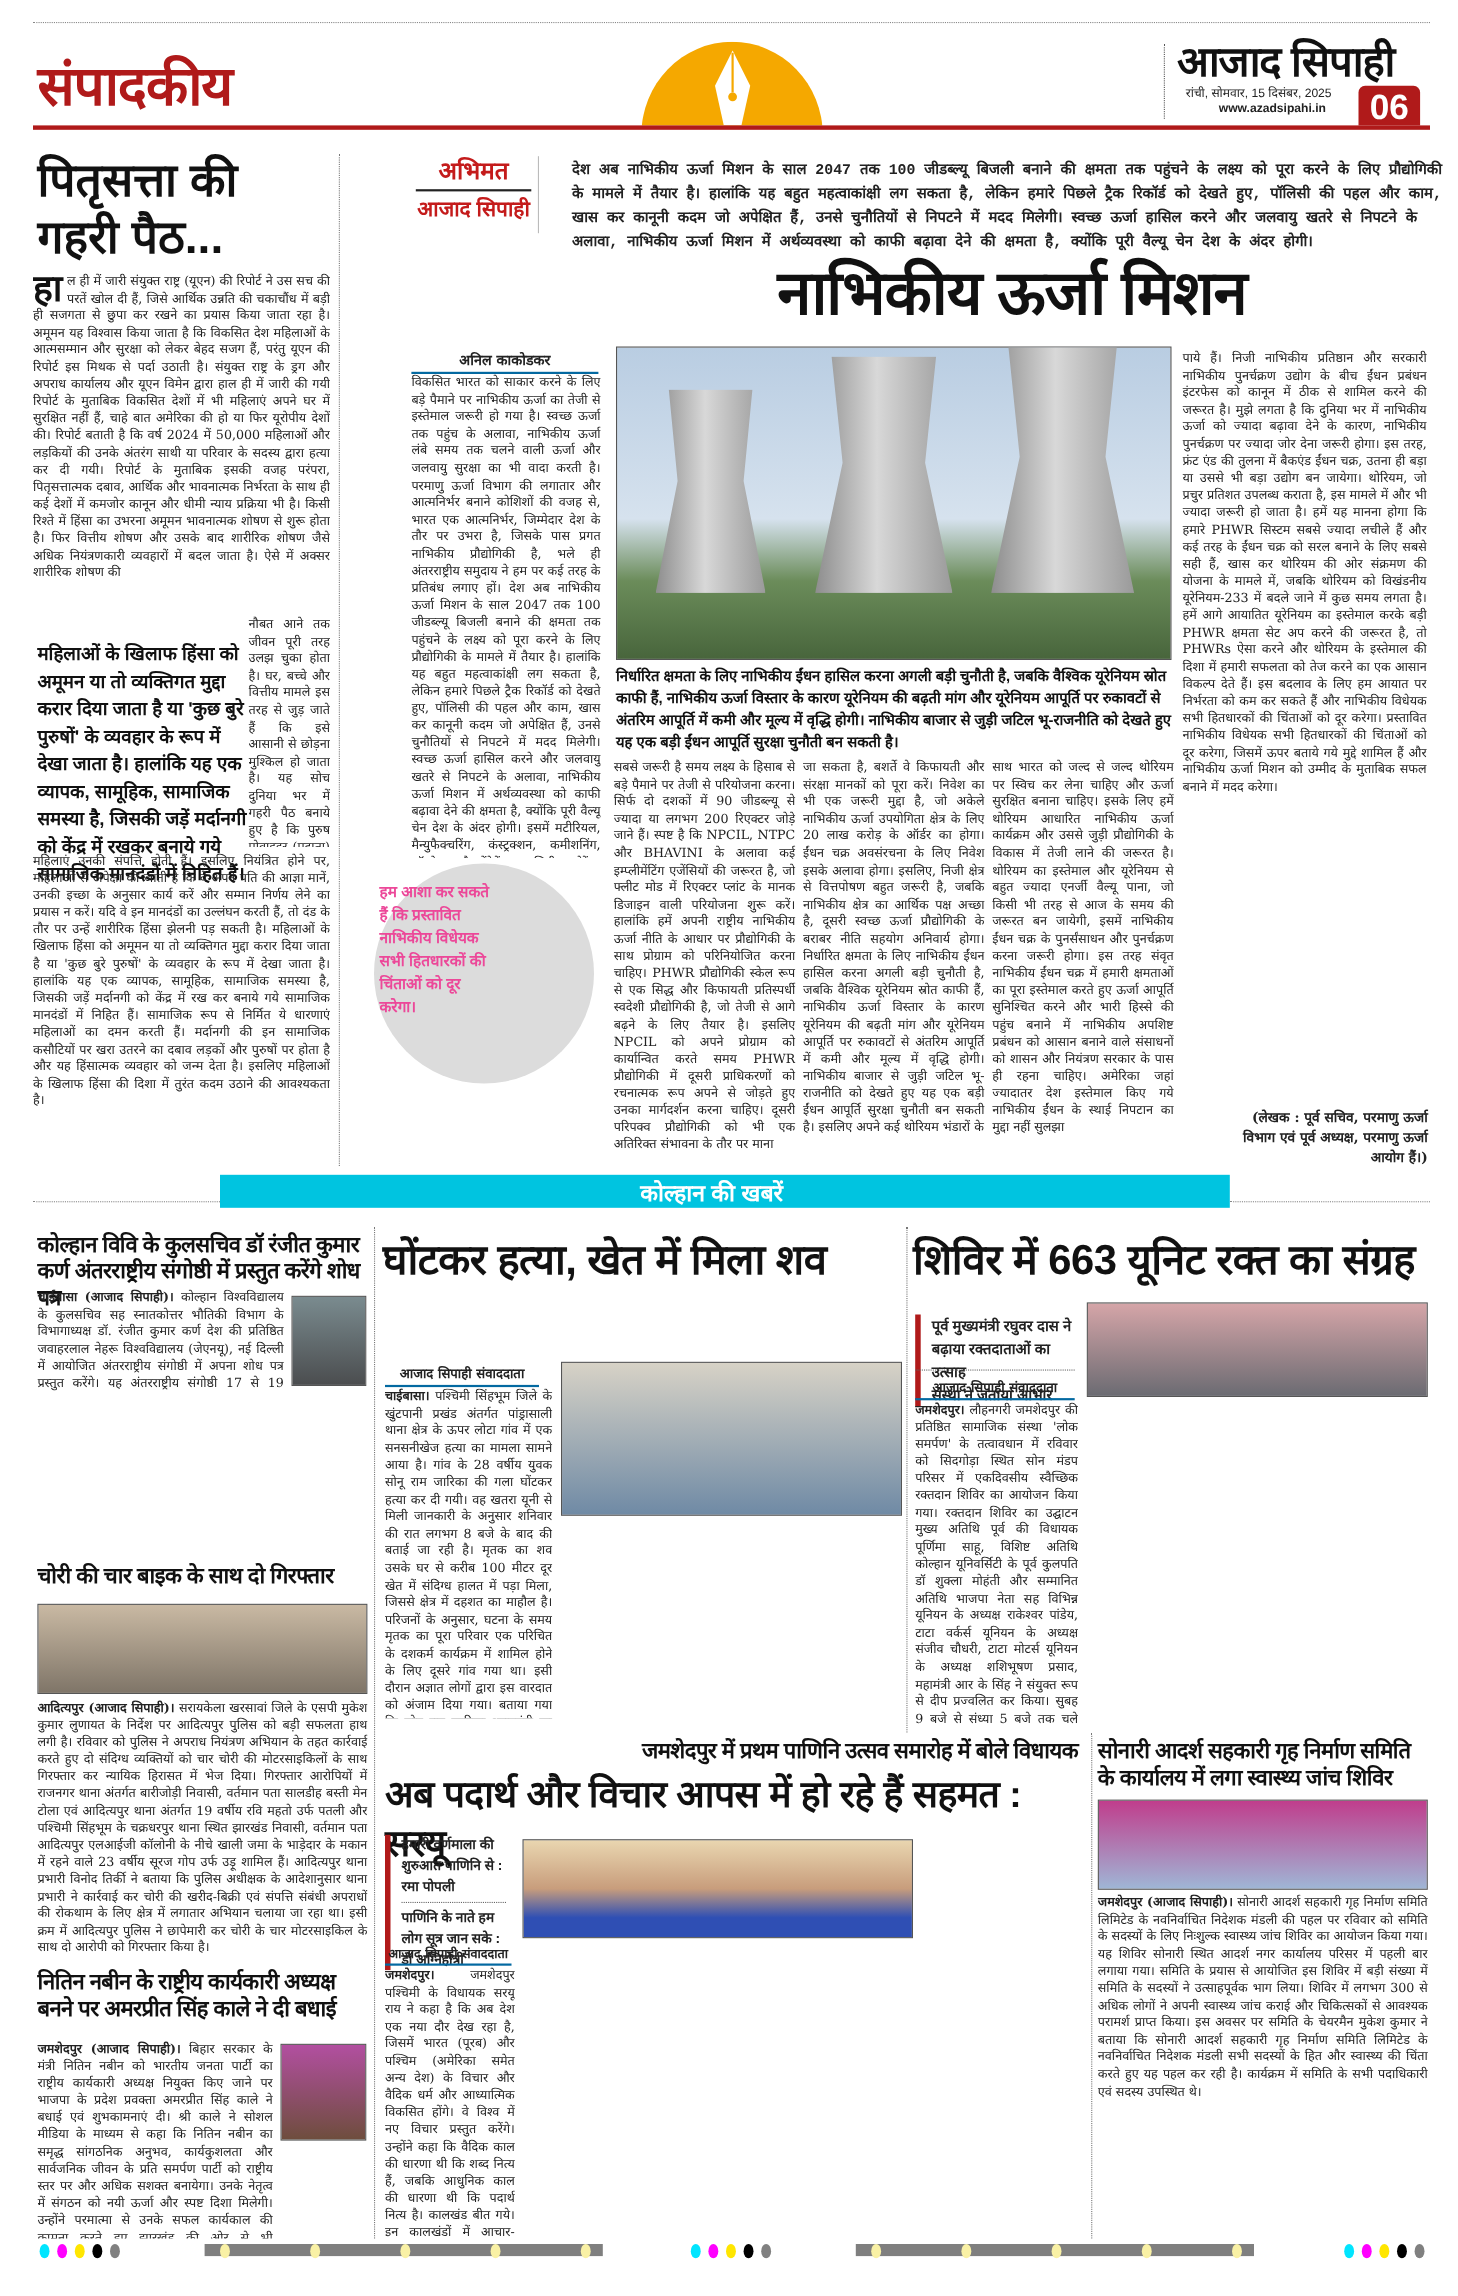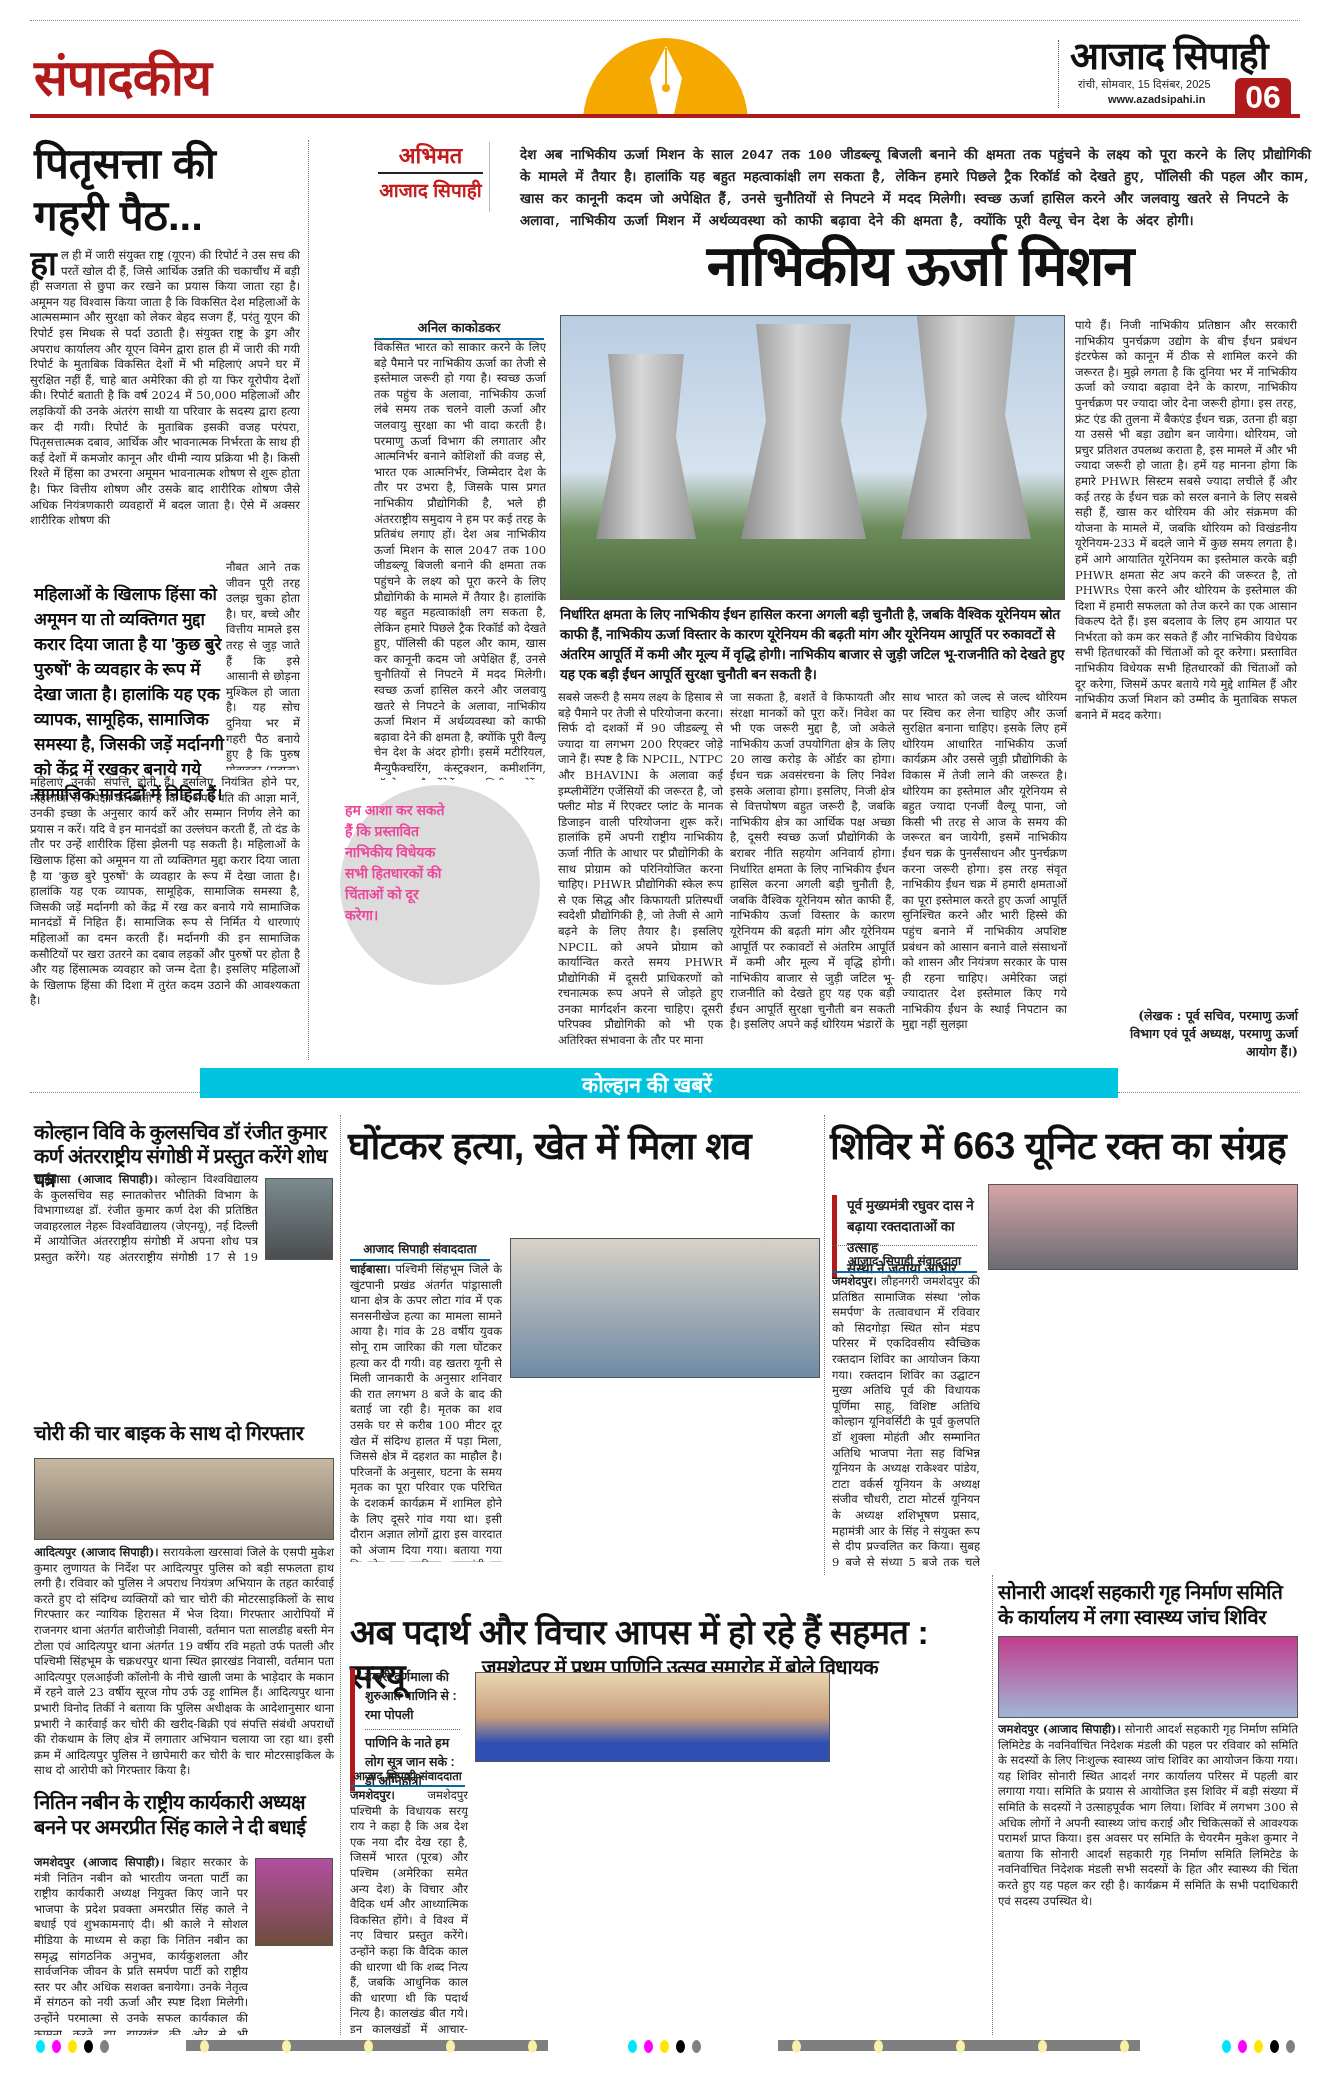--- a/index.html
+++ b/index.html
@@ -161,21 +161,21 @@
   <div>संस्था ने जताया आभार</div>
 </div>
 <div class="abs dotsep" style="left:832px; top:1245px; width:145px;"></div>
 <div class="abs photo" style="left:988px; top:1184px; width:310px; height:86px; background:linear-gradient(#d5a5a8,#6b6b72);"></div>
 <div class="abs byline" style="left:832px; top:1252px; width:145px; font-size:12px;">आजाद सिपाही संवाददाता</div>
 <div class="abs body-text" style="left:832px; top:1274px; width:148px; height:295px;">
   <b>जमशेदपुर।</b> <span>लौहनगरी जमशेदपुर की प्रतिष्ठित सामाजिक संस्था 'लोक समर्पण' के तत्वावधान में रविवार को सिदगोड़ा स्थित सोन मंडप परिसर में एकदिवसीय स्वैच्छिक रक्तदान शिविर का आयोजन किया गया। रक्तदान शिविर का उद्घाटन मुख्य अतिथि पूर्व की विधायक पूर्णिमा साहू, विशिष्ट अतिथि कोल्हान यूनिवर्सिटी के पूर्व कुलपति डॉ शुक्ला मोहंती और सम्मानित अतिथि भाजपा नेता सह विभिन्न यूनियन के अध्यक्ष राकेश्वर पांडेय, टाटा वर्कर्स यूनियन के अध्यक्ष संजीव चौधरी, टाटा मोटर्स यूनियन के अध्यक्ष शशिभूषण प्रसाद, महामंत्री आर के सिंह ने संयुक्त रूप से दीप प्रज्वलित कर किया। सुबह 9 बजे से संध्या 5 बजे तक चले शिविर में युवा एवं महिला रक्तदाताओं ने बढ़-चढ़कर भाग लिया। शिविर में पूर्व मुख्यमंत्री रघुवर दास ने पहुंचकर रक्तदाताओं का उत्साह बढ़ाया। इस दौरान रक्तदाताओं को प्रोत्साहित करने के लिए प्रमाण पत्र प्रदान किया गया। शिविर की समाप्ति पर कुल 663 यूनिट रक्त संग्रह किये गये। सेल्फी प्वॉइंट से ले कर सभी जगह सफल रहे।</span>
 </div>
 <div class="abs body-text" style="left:988px; top:1275px; width:310px; height:292px;"></div>
 
-<div class="abs news-head" style="left:380px; top:1653px; width:600px; text-align:center; font-size:20px; line-height:28px; font-weight:700;">जमशेदपुर में प्रथम पाणिनि उत्सव समारोह में बोले विधायक</div>
+<div class="abs news-head" style="left:380px; top:1578px; width:600px; text-align:right; font-size:20px; line-height:28px; font-weight:700;">जमशेदपुर में प्रथम पाणिनि उत्सव समारोह में बोले विधायक</div>
 <div class="abs news-head" style="left:350px; top:1610px; width:640px; font-size:34px; line-height:44px;">अब पदार्थ और विचार आपस में हो रहे हैं सहमत : सरयू</div>
 <div class="abs sub-box" style="left:350px; top:1668px; width:110px; font-size:12.5px; line-height:19px;">
   <div>हमारी वर्णमाला की शुरुआत पाणिनि से : रमा पोपली</div>
   <div class="dotsep" style="margin:4px 0;"></div>
   <div>पाणिनि के नाते हम लोग सूत्र जान सके : डॉ अग्निहोत्री</div>
 </div>
 <div class="abs photo" style="left:475px; top:1672px; width:355px; height:90px; background:linear-gradient(#e9d6b0 0%,#c89d7c 50%,#2f4fb4 80%);"></div>
 <div class="abs byline" style="left:350px; top:1768px; width:115px; font-size:11.5px;">आजाद सिपाही संवाददाता</div>
 <div class="abs body-text" style="left:350px; top:1788px; width:118px; height:245px;">
   <b>जमशेदपुर।</b> <span>जमशेदपुर पश्चिमी के विधायक सरयू राय ने कहा है कि अब देश एक नया दौर देख रहा है, जिसमें भारत (पूरब) और पश्चिम (अमेरिका समेत अन्य देश) के विचार और वैदिक धर्म और आध्यात्मिक विकसित होंगे। वे विश्व में नए विचार प्रस्तुत करेंगे। उन्होंने कहा कि वैदिक काल की धारणा थी कि शब्द नित्य हैं, जबकि आधुनिक काल की धारणा थी कि पदार्थ नित्य है। कालखंड बीत गये। इन कालखंडों में आचार-विचार के स्तर पर बड़े परिवर्तन हुए हैं। पाणिनि उत्सव मनाते हुए जो बात सामने आ रही है वह है कि अब पदार्थ और विचार आपस में सहमत हो रहे हैं। समारोह में पाणिनि उत्सव समिति के अध्यक्ष रमा पोपली ने कहा कि हमारी वर्णमाला की शुरुआत पाणिनि से होती है। कि यह महर्षि पाणिनि ही थे, जिनके कारण हम लोग सूत्र काल को जान सके। वह न होते तो हम लोग सूत्र काल न जान पाते। उन्होंने कहा कि लोग पाणिनि को एक व्याकरण जानकार के रूप में ही जानते हैं जबकि सच यह है कि वह महर्षि थे। कार्यक्रम का संचालन डॉ कौस्तुभ सान्याल ने किया।</span>

